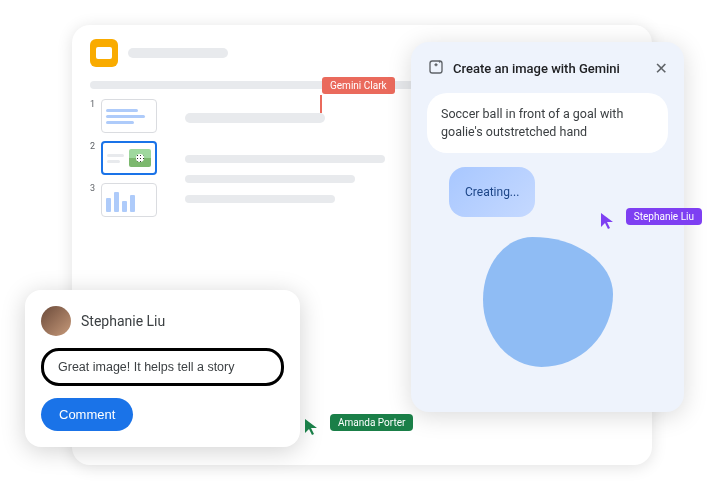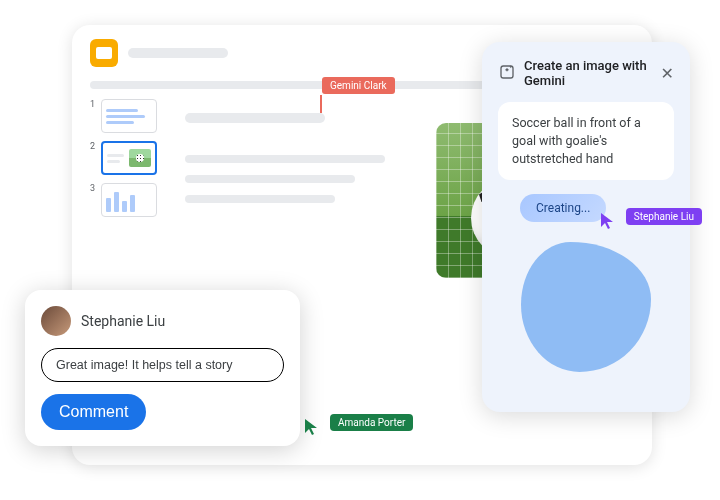--- a/index.html
+++ b/index.html
@@ -73,36 +73,36 @@
 .tag-jeffrey::before{content:"";position:absolute;left:-2px;top:18px;width:2px;height:18px;background:#ea6a5c}
 
 
 .comment-card {
   position:absolute; left:25px; top:290px; width:275px; background:#fff; border-radius:16px;
   box-shadow:0 4px 24px rgba(0,0,0,.18); padding:16px; z-index:4;
 }
 .comment-head{display:flex;align-items:center;gap:10px;margin-bottom:12px}
 .avatar-md{width:30px;height:30px;border-radius:50%;background:linear-gradient(135deg,#6b4a3a,#c79a7a)}
 .comment-name{font-size:14px;color:#3c4043}
-.comment-input{width:100%;border:1px solid #000000;border-radius:18px;padding:9px 14px;font-size:12.5px;color:#3c4043;outline:none;margin-bottom:12px}
+.comment-input{width:100%;border:3px solid #000000;border-radius:18px;padding:9px 14px;font-size:12.5px;color:#3c4043;outline:none;margin-bottom:12px}
 .comment-actions{display:flex;gap:10px}
-.btn{border-radius:20px;padding:9px 18px;font-size:16px;font-weight:500;cursor:pointer;border:none}
+.btn{border-radius:20px;padding:9px 18px;font-size:13px;font-weight:500;cursor:pointer;border:none}
 .btn-primary{background:#1a73e8;color:#fff}
 .btn-secondary{background:#fff;color:#1a73e8;border:1px solid #dadce0}
 
 
 .gemini {
-  position:absolute; right:30px; top:42px; width:208px; height:370px;
+  position:absolute; right:36px; top:42px; width:273px; height:370px;
   background:#eef3fc; border-radius:18px; box-shadow:0 4px 24px rgba(0,0,0,.15); z-index:5;
   padding:16px;
 }
 .gem-head{display:flex;align-items:center;gap:8px;font-size:13px;font-weight:500;color:#202124;margin-bottom:14px}
 .gem-close{margin-left:auto;cursor:pointer;color:#5f6368;font-size:16px}
-.gem-prompt{background:#fff;border-radius:12px;padding:12px 14px;font-size:12.5px;color:#3c4043;line-height:1.45;margin-bottom:14px}
-.gem-chip{width:max-content;margin-left:22px;background:linear-gradient(135deg,#a8c7ff,#c5d9ff);color:#1c4587;font-size:12px;padding:7px 16px;border-radius:16px}
+.gem-prompt{background:#fff;border-radius:20px;padding:12px 14px;font-size:12.5px;color:#3c4043;line-height:1.45;margin-bottom:14px}
+.gem-chip{width:max-content;margin-left:22px;background:linear-gradient(135deg,#a8c7ff,#c5d9ff);color:#1c4587;font-size:12px;padding:18px 16px;border-radius:16px}
 .gem-shape{
   margin:20px auto 0;width:130px;height:130px;background:#8fbcf4;border-radius:38% 62% 55% 45% / 48% 44% 56% 52%;
 }
 
 
 .cursor-ptr{position:absolute;z-index:7}
 .cursor-svg{display:block}
 .cursor-label{font-size:10px;color:#fff;padding:3px 8px;border-radius:4px;white-space:nowrap}
 .stephanie-ptr{right:18px;top:212px}
 .stephanie-ptr .cursor-label{background:#7e3ff2;margin-left:12px;margin-top:-4px}

